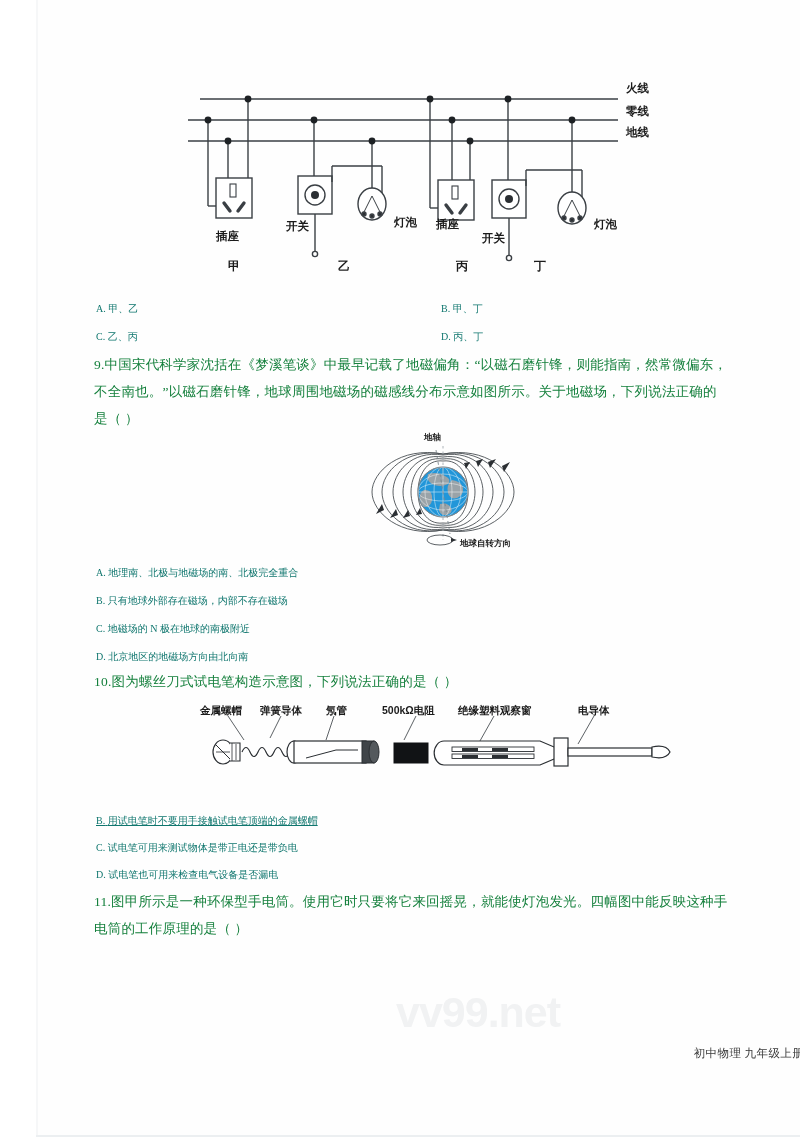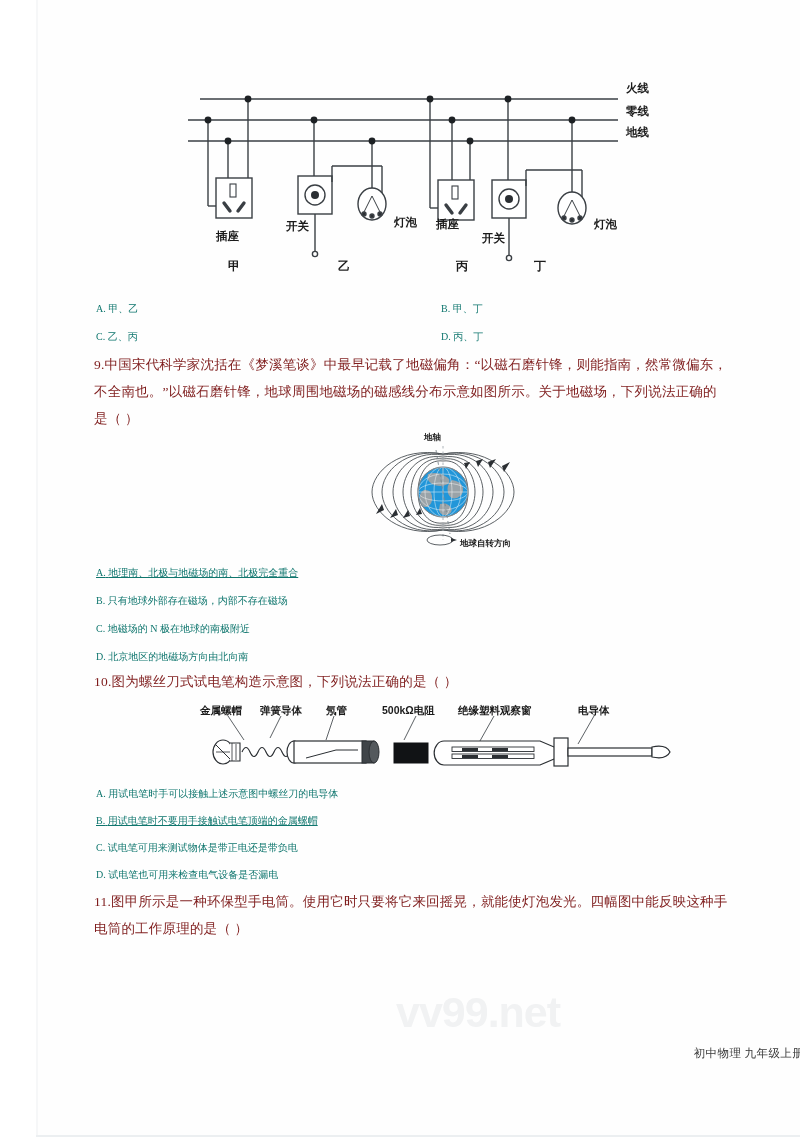--- a/index.html
+++ b/index.html
@@ -57,21 +57,21 @@
     letter-spacing: -1px;
     white-space: nowrap;
     user-select: none;
   }
 
   
   .qtext {
     position: absolute;
     font-size: 13.5px;
     line-height: 26px;
-    color: #7f1d1d;
+    color: #15803d;
     letter-spacing: 0.2px;
     white-space: nowrap;
   }
   .opt {
     position: absolute;
     font-size: 10px;
     line-height: 26px;
     color: #0f766e;
     white-space: nowrap;
   }
@@ -293,21 +293,21 @@
       <g fill="none" stroke="#4a4f54" stroke-width="0.9">
         <ellipse cx="104" cy="112" rx="13" ry="5"></ellipse>
         <polygon points="115,110 121,112 115,114" fill="#2b2f33" stroke="none"></polygon>
       </g>
 
       <text class="lbl" x="88" y="12" font-size="8.5">地轴</text>
       <text class="lbl" x="124" y="118" font-size="8.5">地球自转方向</text>
     </svg>
   </div>
 
-  <div class="opt" style="left:60px; top:560px;text-decoration:underline;">
+  <div class="opt" style="left:60px; top:560px;">
     <span>A.</span>
     <span>地理南、北极与地磁场的南、北极完全重合</span>
   </div>
   <div class="opt" style="left:60px; top:588px;">
     <span>B.</span>
     <span>只有地球外部存在磁场，内部不存在磁场</span>
   </div>
   <div class="opt" style="left:60px; top:616px;">
     <span>C.</span>
     <span>地磁场的 N 极在地球的南极附近</span>
@@ -380,24 +380,20 @@
 
       <text class="lbl" x="14" y="14" font-size="10.5">金属螺帽</text>
       <text class="lbl" x="74" y="14" font-size="10.5">弹簧导体</text>
       <text class="lbl" x="140" y="14" font-size="10.5">氖管</text>
       <text class="lbl" x="196" y="14" font-size="10.5">500kΩ电阻</text>
       <text class="lbl" x="272" y="14" font-size="10.5">绝缘塑料观察窗</text>
       <text class="lbl" x="392" y="14" font-size="10.5">电导体</text>
     </svg>
   </div>
 
-  <div class="opt" style="left:60px; top:781px;">
-    <span>A.</span>
-    <span>用试电笔时手可以接触上述示意图中螺丝刀的电导体</span>
-  </div>
   <div class="opt" style="left:60px; top:808px;text-decoration:underline;">
     <span>B.</span>
     <span>用试电笔时不要用手接触试电笔顶端的金属螺帽</span>
   </div>
   <div class="opt" style="left:60px; top:835px;">
     <span>C.</span>
     <span>试电笔可用来测试物体是带正电还是带负电</span>
   </div>
   <div class="opt" style="left:60px; top:862px;">
     <span>D.</span>

